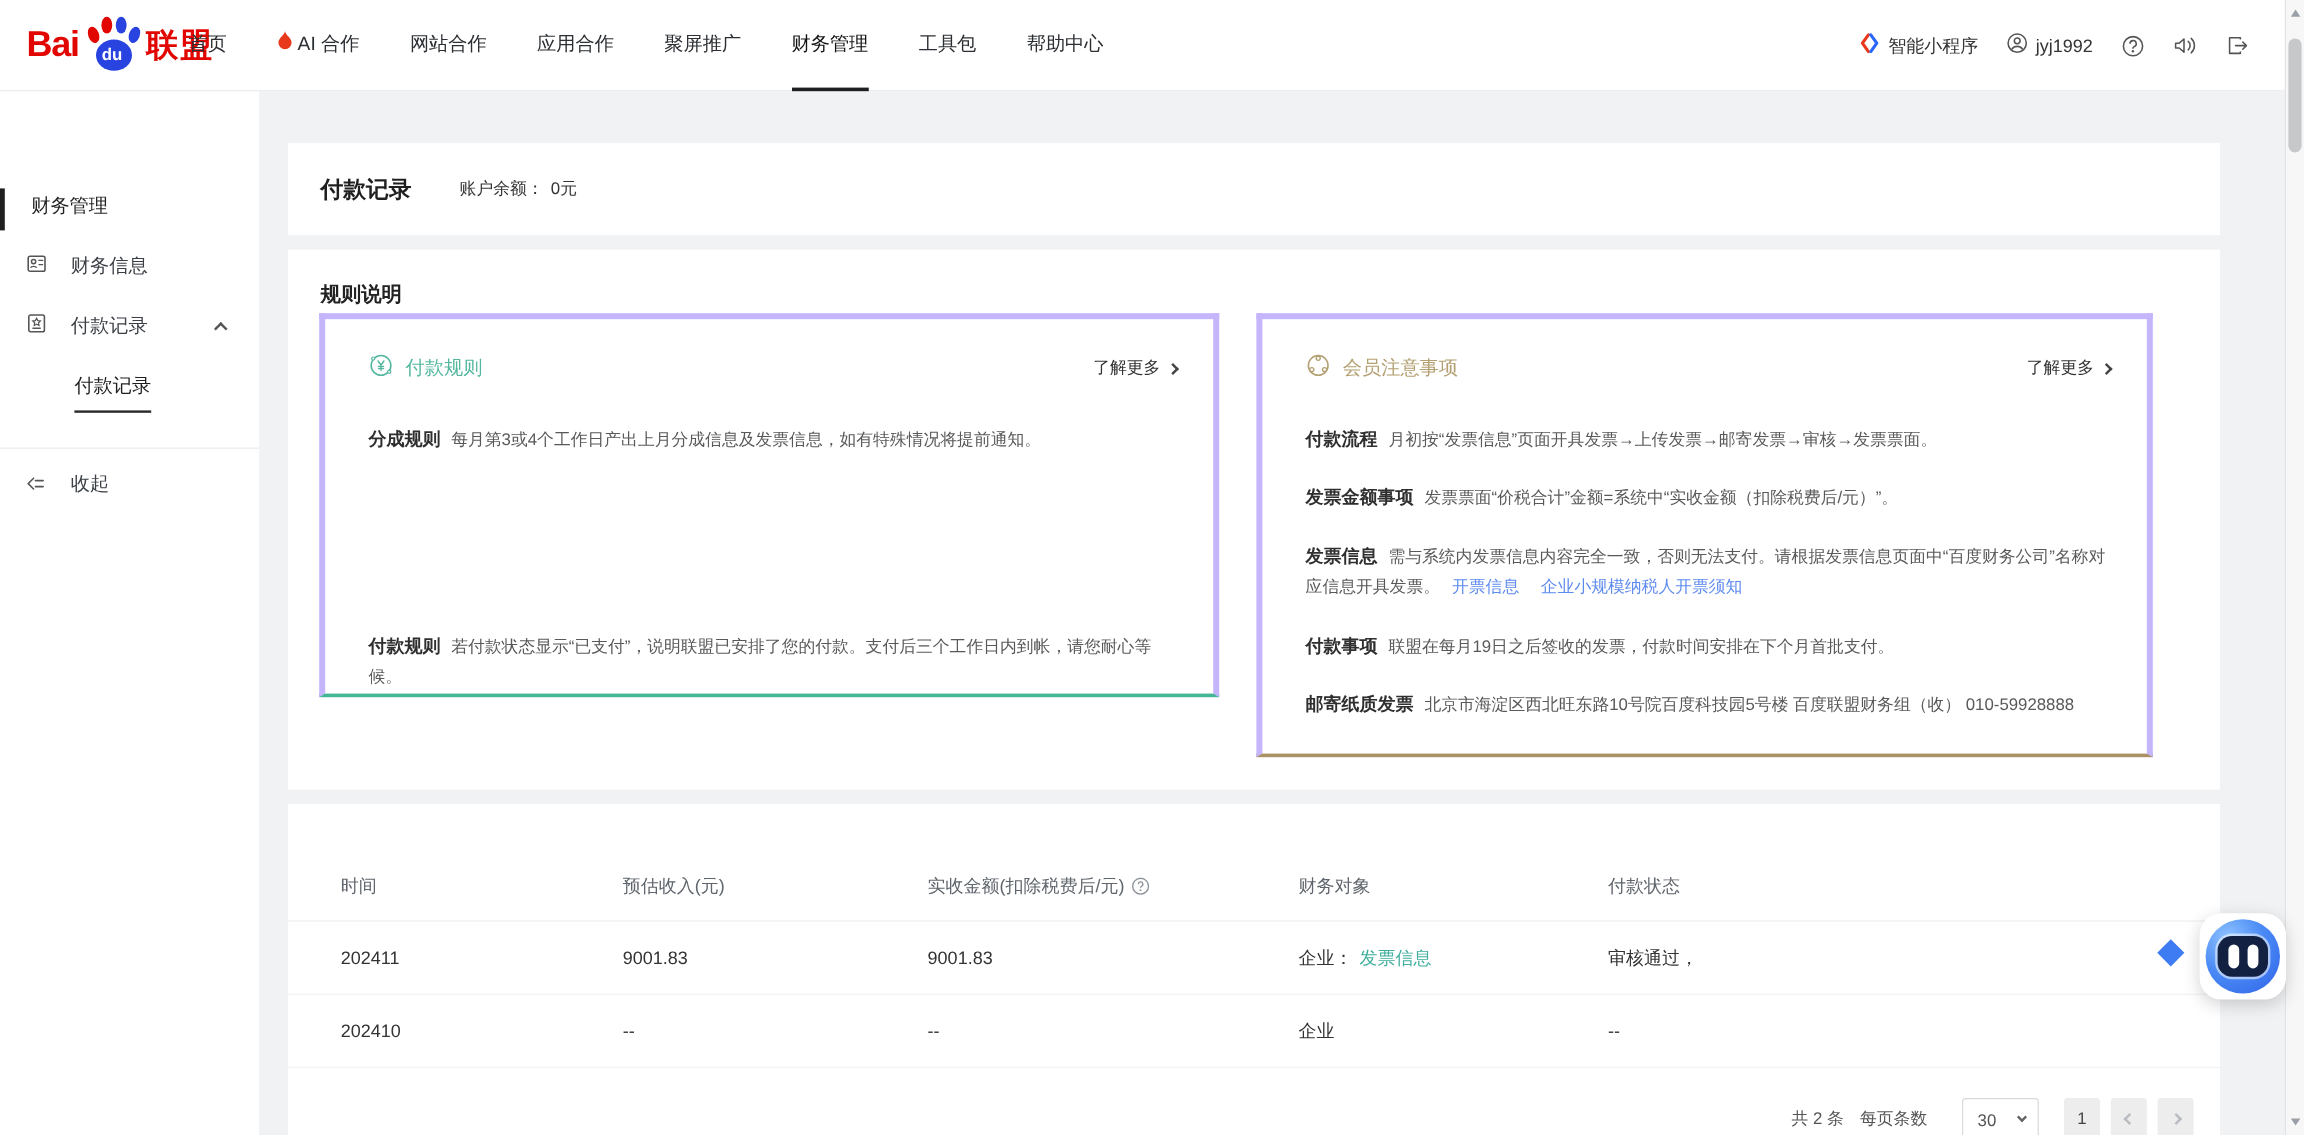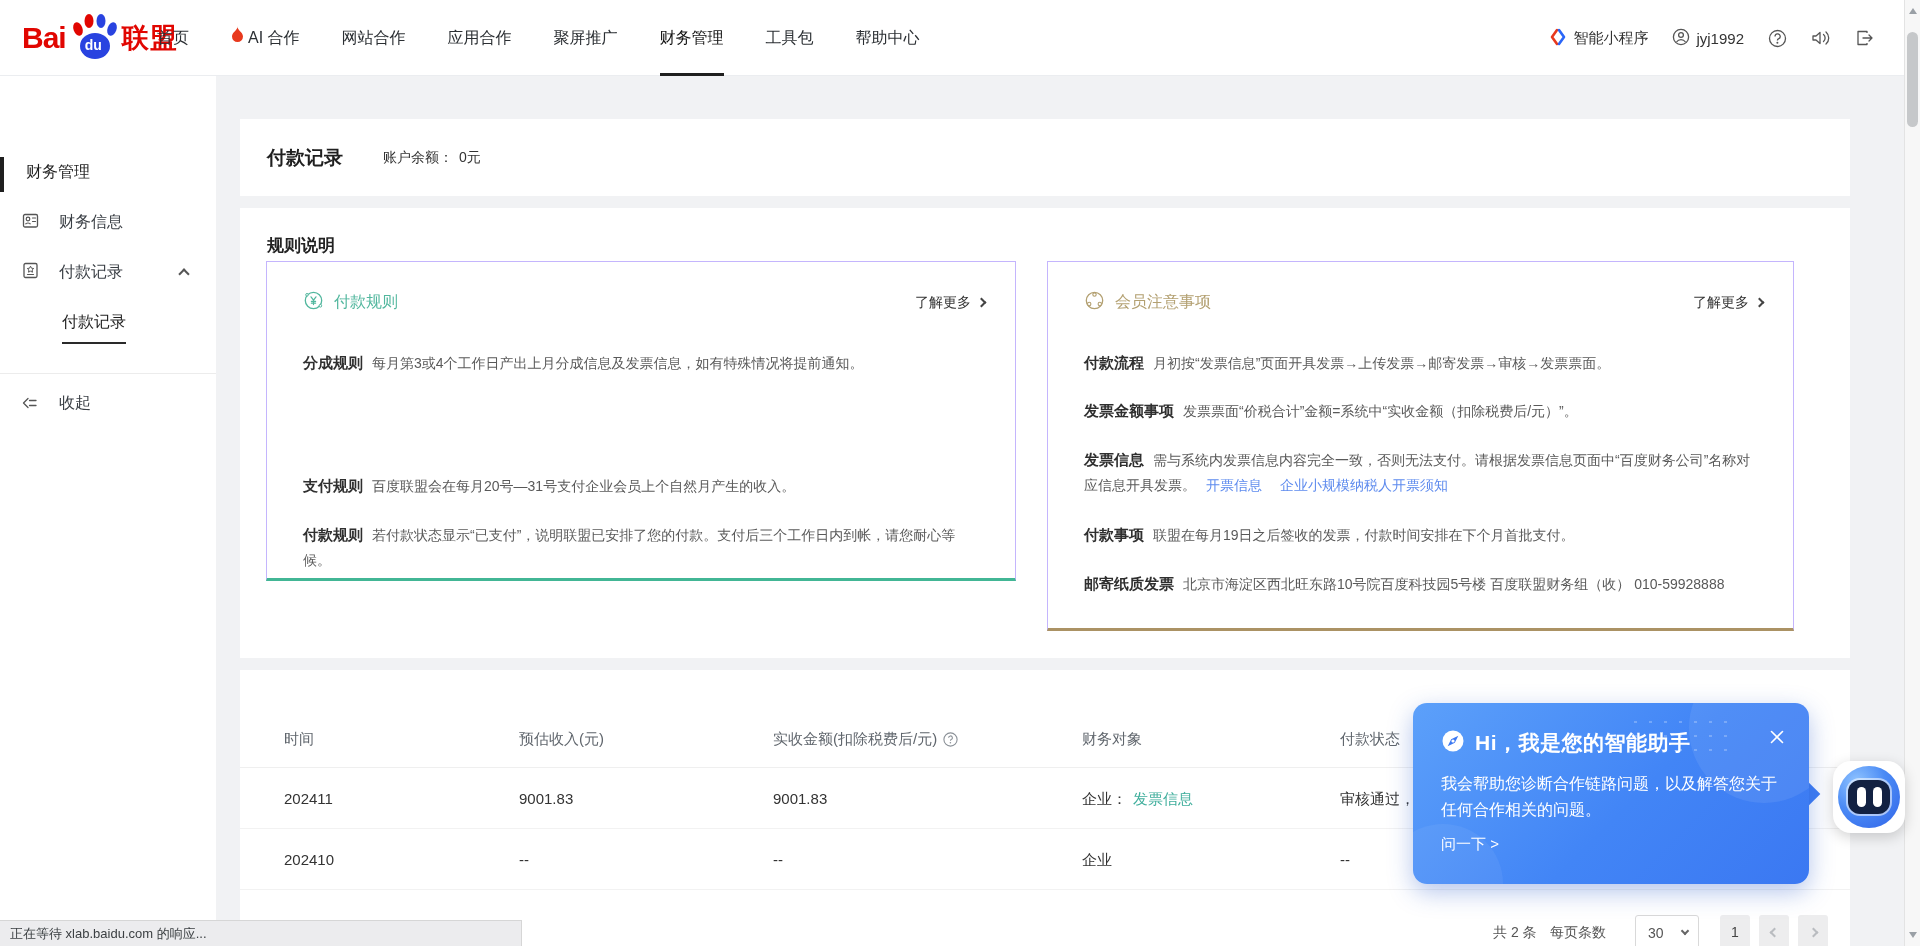--- a/index.html
+++ b/index.html
@@ -50,21 +50,21 @@
   
   .card { position:absolute; background:#fff; }
   .card1 { left:240px; top:119px; width:1610px; height:77px; display:flex; align-items:center; }
   .page-title { font-size:19px; font-weight:bold; color:#1f1f1f; margin-left:27px; }
   .balance { margin-left:40px; font-size:14px; color:#333; }
   .balance b { font-weight:normal; margin-left:6px; }
 
   .card2 { left:240px; top:208px; width:1610px; height:450px; }
   .section-title { position:absolute; left:27px; top:26px; font-size:17px; font-weight:bold; color:#222; }
 
-  .rulecard { position:absolute; top:53px; background:#fff; border:1px solid #c4b5fd; }
+  .rulecard { position:absolute; top:53px; background:#fff; border:5px solid #c4b5fd; }
   .rulecard.left  { left:26px;  width:750px; height:320px; border-bottom:3px solid #42b695; }
   .rulecard.right { left:807px; width:747px; height:370px; border-bottom:3px solid #ab9264; }
   .rule-head { position:absolute; left:36px; right:30px; top:28px; display:flex; justify-content:space-between; align-items:center; }
   .rule-title { display:flex; align-items:center; gap:10px; font-size:16px; }
   .rule-title.teal { color:#52b79e; }
   .rule-title.gold { color:#b3a071;justify-content:flex-end; }
   .more-link { display:flex; align-items:center; gap:5px; font-size:14px; color:#333; cursor:pointer; }
   .rp { position:absolute; left:36px; right:34px; font-size:14px; color:#595959; line-height:25px; }
   .rp b { color:#2f2f2f; font-size:15px; font-weight:bold; margin-right:9px; }
   .lc-p1{top:88px} .lc-p2{top:136px} .lc-p3{top:211px} .lc-p4{top:260px}
@@ -282,21 +282,20 @@
             </svg>
           </span>
           <span>付款规则</span>
         </div>
         <a class="more-link">
           <span>了解更多</span>
             <span class="chev right"></span>
         </a>
       </div>
       <p class="rp lc-p1"><b>分成规则</b><span>每月第3或4个工作日产出上月分成信息及发票信息，如有特殊情况将提前通知。</span></p>
-      <p class="rp lc-p3"><b>支付规则</b><span>百度联盟会在每月20号—31号支付企业会员上个自然月产生的收入。</span></p>
       <p class="rp lc-p4"><b>付款规则</b><span>若付款状态显示“已支付”，说明联盟已安排了您的付款。支付后三个工作日内到帐，请您耐心等候。</span></p>
     </div>
 
     <div class="rulecard right">
       <div class="rule-head">
         <div class="rule-title gold">
           <span>
             <svg width="21" height="21" viewBox="0 0 21 21">
               <circle cx="10.5" cy="10.5" r="8.2" fill="none" stroke="#b3a071" stroke-width="1.3"></circle>
               <circle cx="10.5" cy="4.6" r="1.7" fill="#fff" stroke="#b3a071" stroke-width="1.1"></circle>
@@ -359,51 +358,30 @@
       <span class="pg pg-btn pg-prev">
           <span class="chev left-sm"></span>
         </span>
       <span class="pg pg-btn pg-next">
           <span class="chev right-sm"></span>
         </span>
     </div>
   </section>
 
   <div class="pop-tail"></div>
-  <div class="assistant-pop">
-    <div class="pop-dots"></div>
-    <div class="pop-head">
-      <span>
-        <svg width="24" height="24" viewBox="0 0 24 24">
-          <circle cx="12" cy="12" r="10.5" fill="#fff"></circle>
-          <path d="M12 4.5l2.6 7.5-2.6 7.5-2.6-7.5z" fill="#3b78f2" transform="rotate(45 12 12)"></path>
-          <circle cx="12" cy="12" r="1.6" fill="#fff"></circle>
-        </svg>
-      </span>
-      <span class="pop-title">Hi，我是您的智能助手</span>
-    </div>
-    <span class="pop-close">
-      <svg width="16" height="16" viewBox="0 0 16 16">
-          <path d="M2.5 2.5l11 11M13.5 2.5l-11 11" stroke="#fff" stroke-width="1.6" stroke-linecap="round"></path>
-        </svg>
-    </span>
-    <p class="pop-body">我会帮助您诊断合作链路问题，以及解答您关于任何合作相关的问题。</p>
-    <a class="pop-cta">问一下 &gt;</a>
-  </div>
 
   <div class="robot-fab">
     <div class="robot-circle">
       <div class="robot-face">
         <span class="robot-eye"></span>
           <span class="robot-eye"></span>
       </div>
     </div>
   </div>
 
   <div class="scrollbar">
     <span class="sb-arrow sb-up"></span>
     <span class="sb-thumb"></span>
     <span class="sb-arrow sb-down"></span>
   </div>
 
-  <div class="statusbar">正在等待 xlab.baidu.com 的响应...</div>
 
 </div>
 
 </body></html>

